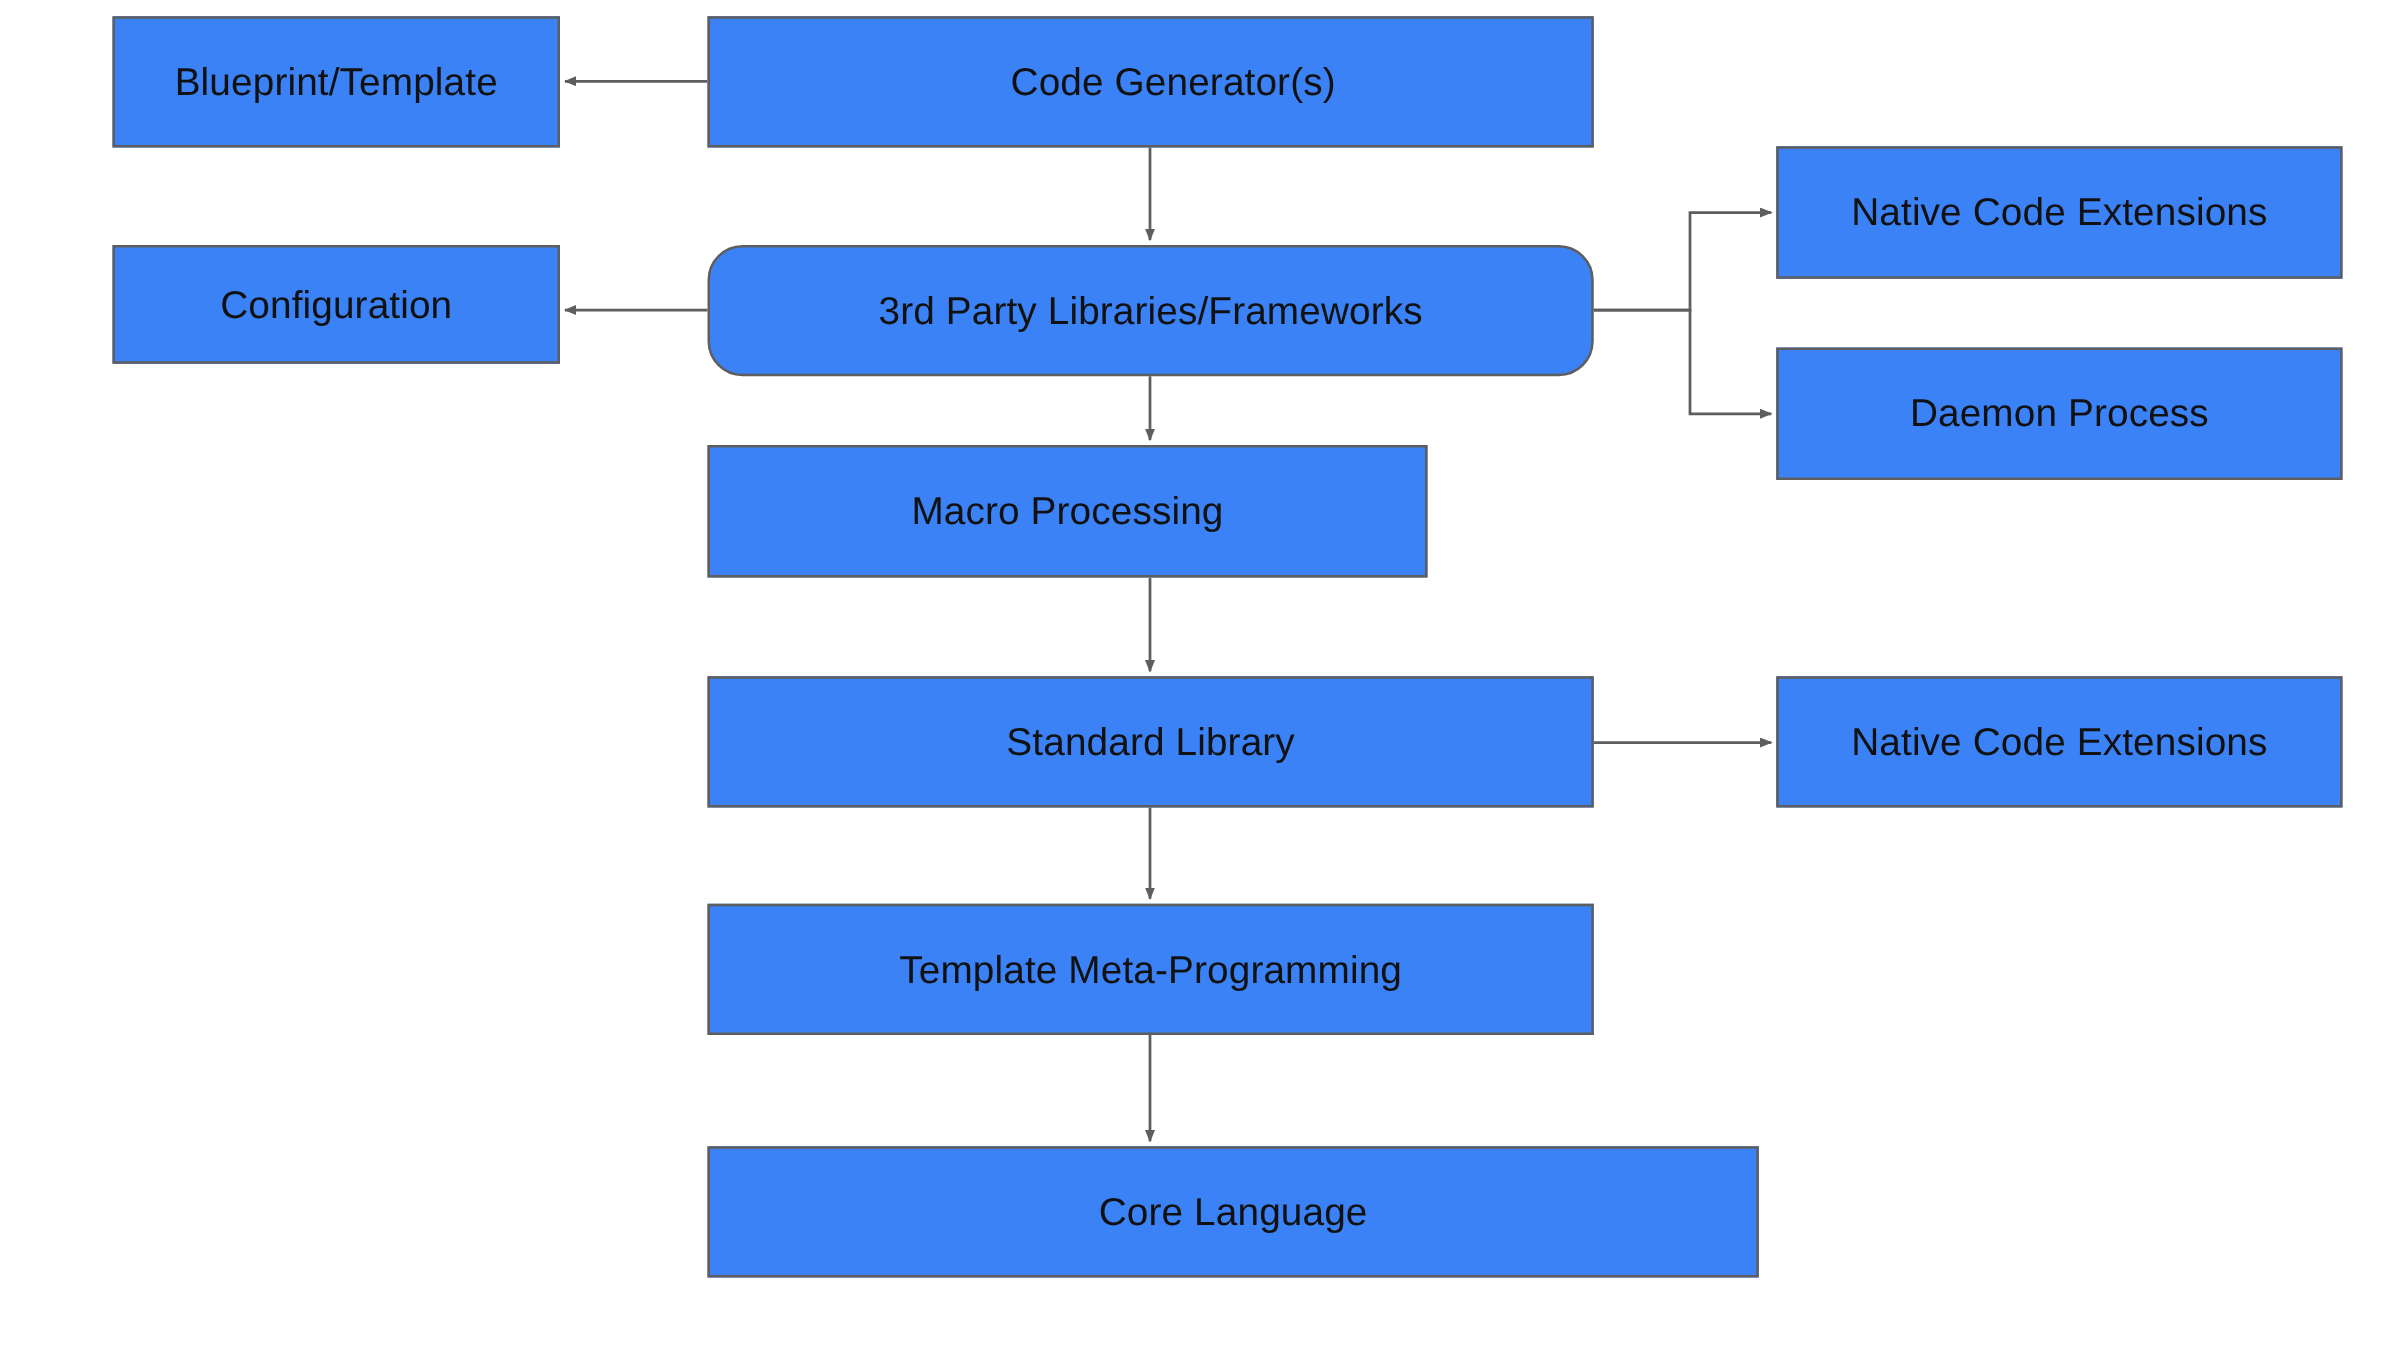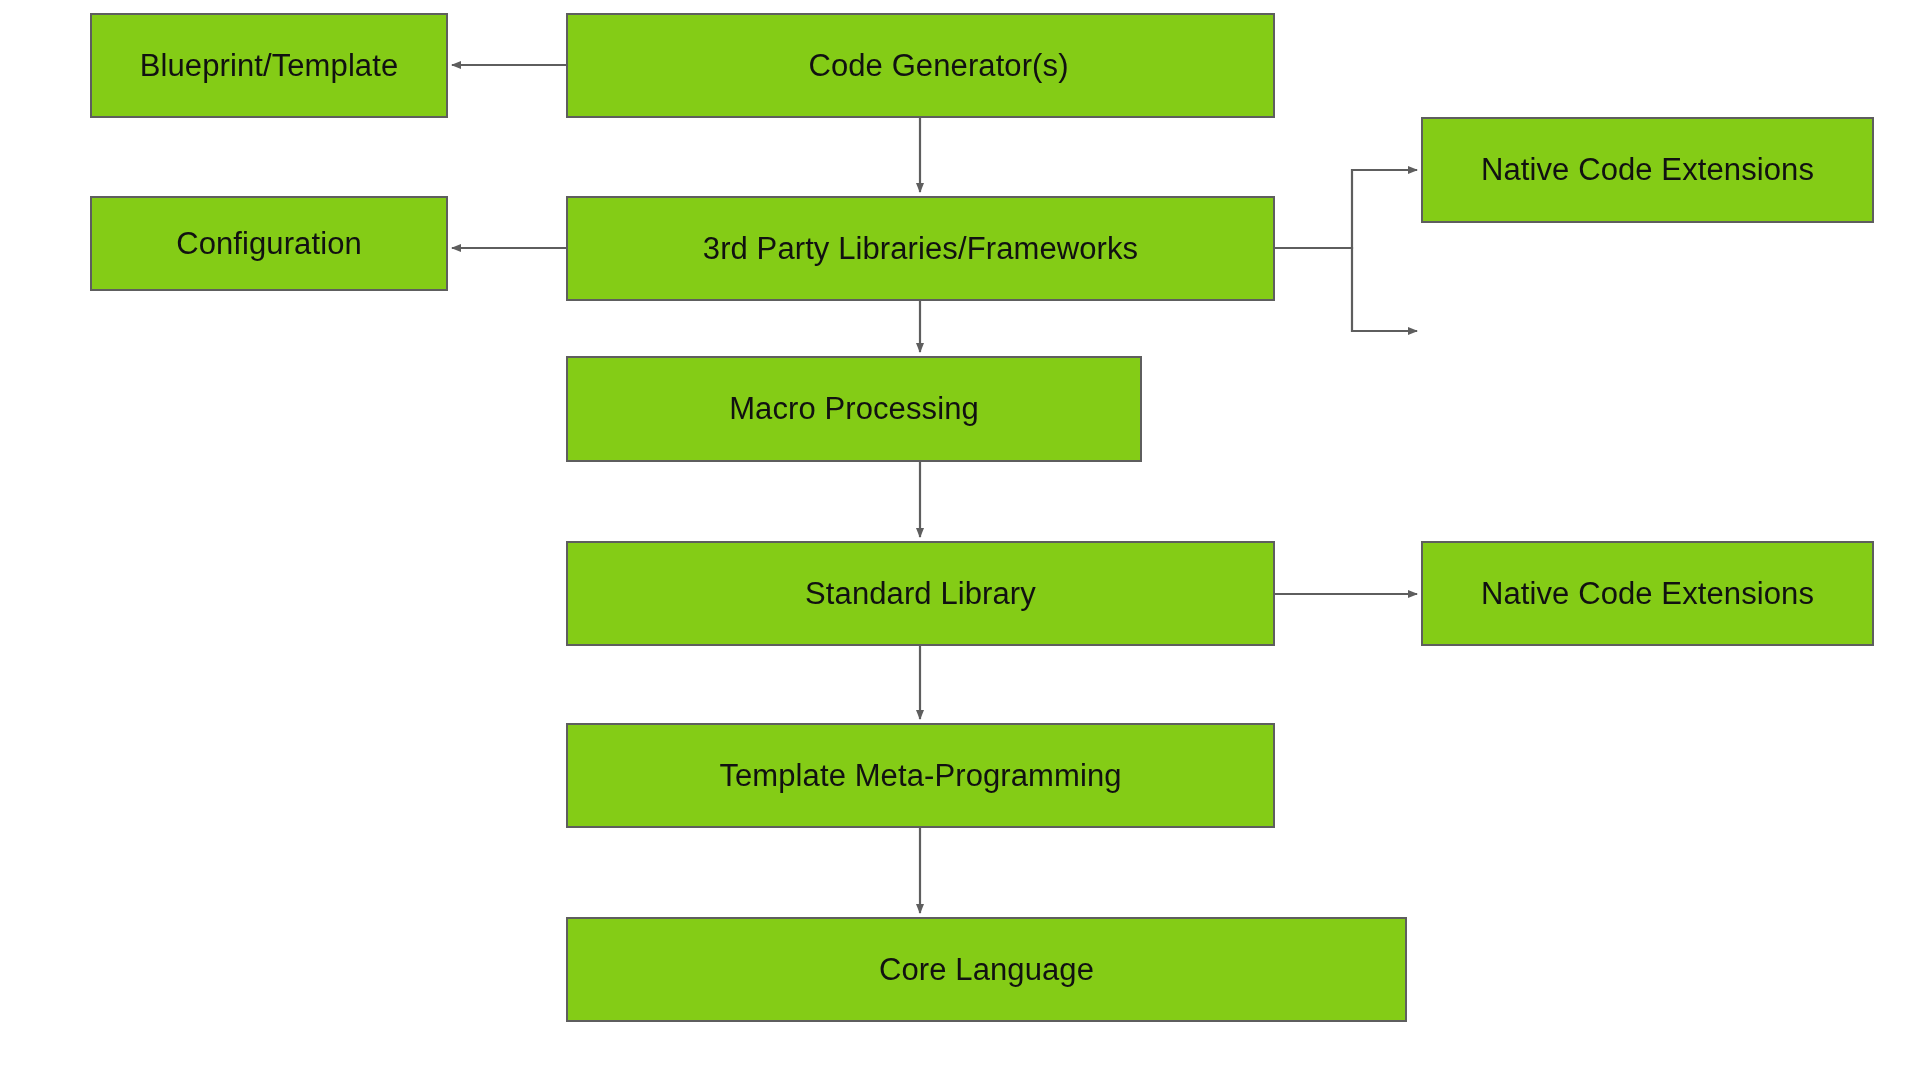--- a/index.html
+++ b/index.html
@@ -20,21 +20,21 @@
     position: absolute;
     left: 0;
     top: 0;
     width: 1920px;
     height: 1080px;
     pointer-events: none;
   }
   .node {
     position: absolute;
     box-sizing: border-box;
-    background: #84cc16;
+    background: #3b82f6;
     border: 2px solid #5e5e5e;
     display: flex;
     align-items: center;
     justify-content: center;
     text-align: center;
     z-index: 2;
   }
   .node-label {
     color: #111111;
     font-family: "Liberation Sans", sans-serif;
@@ -79,24 +79,27 @@
   </div>
 
   <div class="node" style="left:1421px; top:117px; width:453px; height:106px;">
     <span class="node-label">Native Code Extensions</span>
   </div>
 
   <div class="node" style="left:90px; top:196px; width:358px; height:95px;">
     <span class="node-label">Configuration</span>
   </div>
 
-  <div class="node" style="left:566px; top:196px; width:709px; height:105px;">
+  <div class="node" style="left:566px; top:196px; width:709px; height:105px;border-radius:28px;">
     <span class="node-label">3rd Party Libraries/Frameworks</span>
   </div>
 
+  <div class="node" style="left:1421px; top:278px; width:453px; height:106px;">
+    <span class="node-label">Daemon Process</span>
+  </div>
 
   <div class="node" style="left:566px; top:356px; width:576px; height:106px;">
     <span class="node-label">Macro Processing</span>
   </div>
 
   <div class="node" style="left:566px; top:541px; width:709px; height:105px;">
     <span class="node-label">Standard Library</span>
   </div>
 
   <div class="node" style="left:1421px; top:541px; width:453px; height:105px;">

